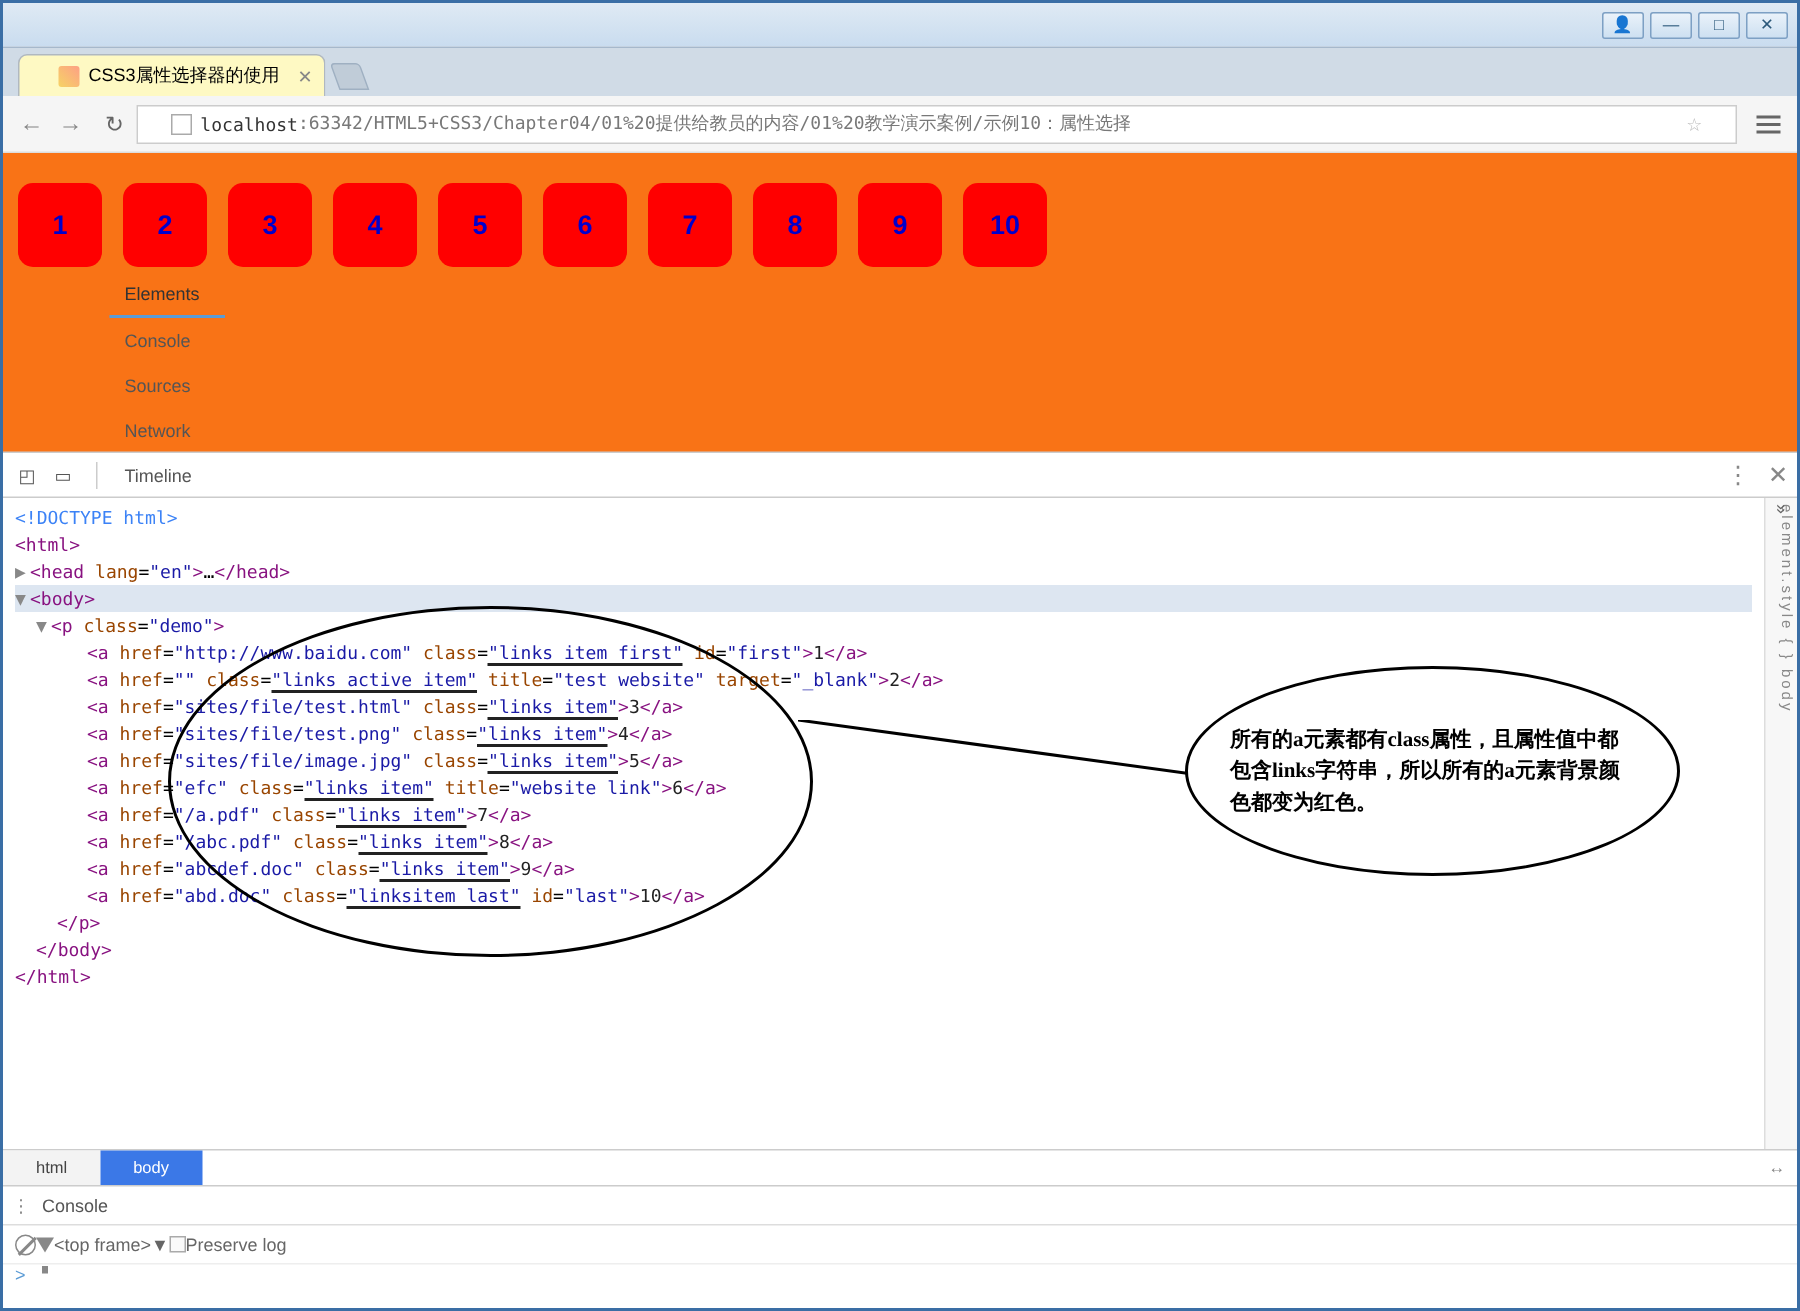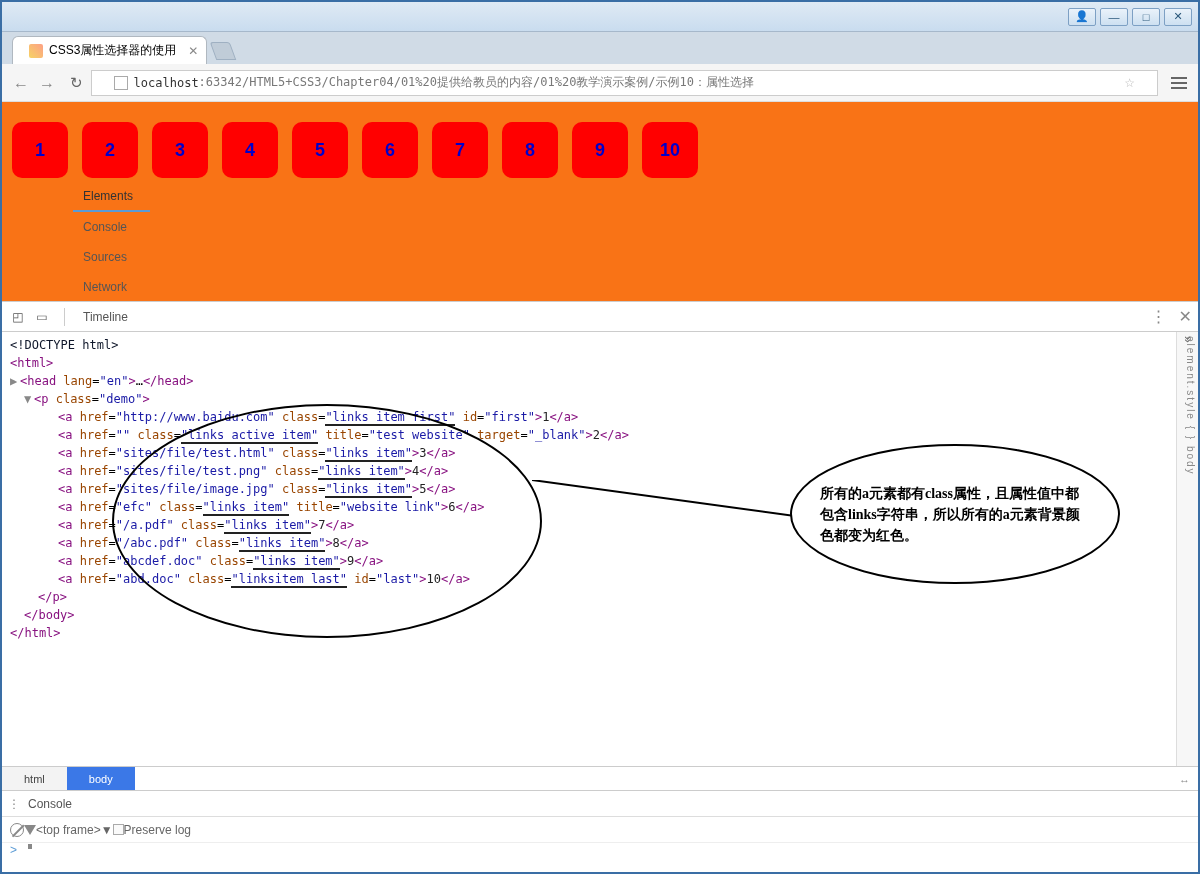--- a/index.html
+++ b/index.html
@@ -4,21 +4,21 @@
 <style>
 * { margin: 0; padding: 0; box-sizing: border-box; }
 body { font-family: Arial, sans-serif; background: #fff; width: 1200px; height: 874px; overflow: hidden; border: 2px solid #3a6ea5; }
 
 
 .window-chrome { background: linear-gradient(#dfeaf4, #c9dcef); height: 30px; display: flex; justify-content: flex-end; align-items: center; padding: 0 6px; border-bottom: 1px solid #a6b8cb; }
 .win-btn { width: 28px; height: 18px; border: 1px solid #7da0c4; background: linear-gradient(#eaf2fa,#cde0f1); margin-left: 4px; display: flex; align-items: center; justify-content: center; font-size: 11px; color: #2b587a; border-radius: 2px; cursor: pointer; }
 
 
 .tab-bar { background: #d0dbe6; height: 32px; display: flex; align-items: flex-end; padding-left: 10px; }
-.browser-tab { background: #ffffff; border: 1px solid #b0b8c0; border-bottom: none; border-radius: 6px 6px 0 0; height: 28px; padding: 0 30px 0 16px; display: flex; align-items: center; font-size: 12px; position: relative; }
+.browser-tab { background: #fef9c3; border: 1px solid #b0b8c0; border-bottom: none; border-radius: 6px 6px 0 0; height: 28px; padding: 0 30px 0 26px; display: flex; align-items: center; font-size: 12px; position: relative; }
 .tab-icon { width: 14px; height: 14px; background: linear-gradient(45deg,#f6d365,#fda085); margin-right: 6px; border-radius: 2px; }
 .tab-close { position: absolute; right: 8px; color: #888; font-size: 12px; }
 .new-tab { width: 20px; height: 18px; background: #c0ccd8; margin-left: 6px; margin-bottom: 4px; border-radius: 3px 3px 0 0; transform: skewX(20deg); border:1px solid #9fb0c2; }
 
 
 .toolbar { background: #f5f5f5; height: 38px; display: flex; align-items: center; padding: 0 8px; border-bottom: 1px solid #ddd; }
 .nav-btn { width: 22px; height: 22px; display: flex; align-items: center; justify-content: center; color: #888; font-size: 16px; margin-right: 4px; }
 .reload { color: #666; font-size: 15px; margin: 0 8px; }
 .url-bar { flex: 1; height: 26px; border: 1px solid #ccc; background: #fff; display: flex; align-items: center; padding: 0 22px; font-size: 12px; }
 .url-file-icon { width: 14px; height: 14px; border: 1px solid #aaa; margin-right: 6px; }
@@ -41,21 +41,21 @@
 .dt-tab.active { color: #333; border-bottom: 2px solid #5b9bd5; }
 .dt-right { margin-left:auto; display:flex; align-items:center; gap:12px; color:#888; font-size:16px; }
 
 .dt-body { flex: 1; display:flex; position: relative; overflow:hidden; }
 .dt-src { flex:1; font-family: Consolas, monospace; font-size: 12px; padding: 4px 8px; line-height: 1.5; overflow:auto; background:#fff; position: relative; }
 .dt-src .line { white-space: pre; }
 .kw-tag { color: #881280; }
 .kw-attr { color: #994500; }
 .kw-val { color: #1a1aa6; }
 .kw-text { color: #222; }
-.kw-doc { color: #0f172a; }
+.kw-doc { color: #3b82f6; }
 .arrow { color:#888; display:inline-block; width:10px; }
 .hl-body { background: #dde6f1; display:block; }
 .indent1 { padding-left: 14px; }
 .indent2 { padding-left: 28px; }
 .indent3 { padding-left: 48px; }
 .underline { border-bottom: 2px solid #222; }
 
 .dt-side { width: 22px; border-left: 1px solid #ddd; background: #f7f7f7; writing-mode: vertical-rl; font-size: 10px; color: #888; padding: 4px 2px; letter-spacing: 2px; position:relative; }
 .dt-side-chev { position:absolute; top:4px; left:4px; color:#666; font-size:12px; }
 
@@ -143,20 +143,21 @@
       <span>✕</span>
     </div>
   </div>
 
   <div class="dt-body">
     <div class="dt-src" id="src-tree">
 
       <div class="line "><span class="kw-doc">&lt;!DOCTYPE html&gt;</span></div>
         <div class="line "><span class="kw-tag">&lt;html&gt;</span></div>
         <div class="line "><span class="arrow">▶</span><span class="kw-tag">&lt;head</span> <span class="kw-attr">lang</span>=<span class="kw-val">"en"</span><span class="kw-tag">&gt;</span>…<span class="kw-tag">&lt;/head&gt;</span></div>
+        <div class="line hl-body"><span class="arrow">▼</span><span class="kw-tag">&lt;body&gt;</span></div>
         <div class="line indent1"><span class="arrow">▼</span><span class="kw-tag">&lt;p</span> <span class="kw-attr">class</span>=<span class="kw-val">"demo"</span><span class="kw-tag">&gt;</span></div>
         <div class="line indent3"><span class="kw-tag">&lt;a</span> <span class="kw-attr">href</span>=<span class="kw-val">"http://www.baidu.com"</span> <span class="kw-attr">class</span>=<span class="kw-val underline">"links item first"</span> <span class="kw-attr">id</span>=<span class="kw-val">"first"</span><span class="kw-tag">&gt;</span><span class="kw-text">1</span><span class="kw-tag">&lt;/a&gt;</span></div>
         <div class="line indent3"><span class="kw-tag">&lt;a</span> <span class="kw-attr">href</span>=<span class="kw-val">""</span> <span class="kw-attr">class</span>=<span class="kw-val underline">"links active item"</span> <span class="kw-attr">title</span>=<span class="kw-val">"test website"</span> <span class="kw-attr">target</span>=<span class="kw-val">"_blank"</span><span class="kw-tag">&gt;</span><span class="kw-text">2</span><span class="kw-tag">&lt;/a&gt;</span></div>
         <div class="line indent3"><span class="kw-tag">&lt;a</span> <span class="kw-attr">href</span>=<span class="kw-val">"sites/file/test.html"</span> <span class="kw-attr">class</span>=<span class="kw-val underline">"links item"</span><span class="kw-tag">&gt;</span><span class="kw-text">3</span><span class="kw-tag">&lt;/a&gt;</span></div>
         <div class="line indent3"><span class="kw-tag">&lt;a</span> <span class="kw-attr">href</span>=<span class="kw-val">"sites/file/test.png"</span> <span class="kw-attr">class</span>=<span class="kw-val underline">"links item"</span><span class="kw-tag">&gt;</span><span class="kw-text">4</span><span class="kw-tag">&lt;/a&gt;</span></div>
         <div class="line indent3"><span class="kw-tag">&lt;a</span> <span class="kw-attr">href</span>=<span class="kw-val">"sites/file/image.jpg"</span> <span class="kw-attr">class</span>=<span class="kw-val underline">"links item"</span><span class="kw-tag">&gt;</span><span class="kw-text">5</span><span class="kw-tag">&lt;/a&gt;</span></div>
         <div class="line indent3"><span class="kw-tag">&lt;a</span> <span class="kw-attr">href</span>=<span class="kw-val">"efc"</span> <span class="kw-attr">class</span>=<span class="kw-val underline">"links item"</span> <span class="kw-attr">title</span>=<span class="kw-val">"website link"</span><span class="kw-tag">&gt;</span><span class="kw-text">6</span><span class="kw-tag">&lt;/a&gt;</span></div>
         <div class="line indent3"><span class="kw-tag">&lt;a</span> <span class="kw-attr">href</span>=<span class="kw-val">"/a.pdf"</span> <span class="kw-attr">class</span>=<span class="kw-val underline">"links item"</span><span class="kw-tag">&gt;</span><span class="kw-text">7</span><span class="kw-tag">&lt;/a&gt;</span></div>
         <div class="line indent3"><span class="kw-tag">&lt;a</span> <span class="kw-attr">href</span>=<span class="kw-val">"/abc.pdf"</span> <span class="kw-attr">class</span>=<span class="kw-val underline">"links item"</span><span class="kw-tag">&gt;</span><span class="kw-text">8</span><span class="kw-tag">&lt;/a&gt;</span></div>
         <div class="line indent3"><span class="kw-tag">&lt;a</span> <span class="kw-attr">href</span>=<span class="kw-val">"abcdef.doc"</span> <span class="kw-attr">class</span>=<span class="kw-val underline">"links item"</span><span class="kw-tag">&gt;</span><span class="kw-text">9</span><span class="kw-tag">&lt;/a&gt;</span></div>

